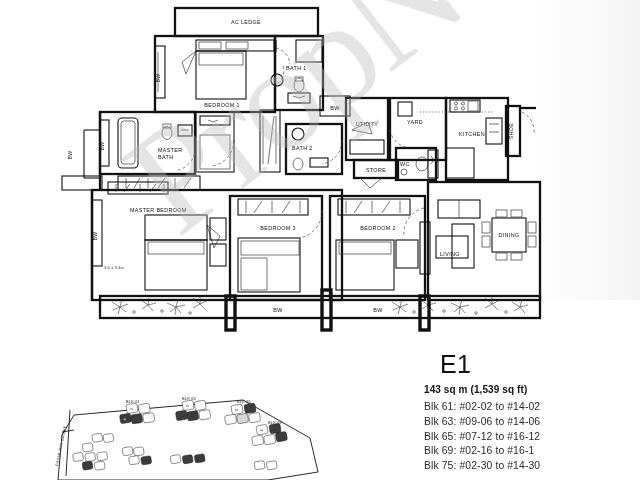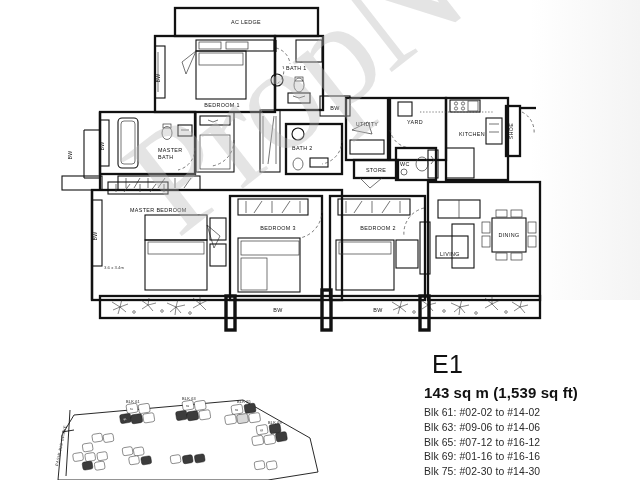--- a/index.html
+++ b/index.html
@@ -31,22 +31,22 @@
        font-size:5.4px;fill:#111;letter-spacing:.35px;}
   .lblc{text-anchor:middle;}
   .lblv{font-family:"Liberation Sans","DejaVu Sans",sans-serif;
         font-size:5.2px;fill:#111;letter-spacing:.4px;text-anchor:middle;}
   .tiny{font-size:4.3px;fill:#444;}
   .plant{stroke:#222;stroke-width:.55;fill:none;}
 
   
   #info{position:absolute;left:424px;top:352px;width:210px;z-index:6;}
   #info .code{font-size:25px;font-weight:400;letter-spacing:.4px;color:#111;
-    line-height:1;margin:0 0 7px 8px;font-family:"Liberation Sans",sans-serif;}
-  #info .area{font-size:15px;font-weight:bold;color:#111;margin:0 0 5px 0;
+    line-height:1;margin:0 0 7px 16px;font-family:"Liberation Sans",sans-serif;}
+  #info .area{font-size:10px;font-weight:bold;color:#111;margin:0 0 5px 0;
     letter-spacing:.1px;}
   #info ul{list-style:none;margin:0;padding:0;}
   #info li{font-size:10.4px;color:#2a2a2a;line-height:1.42;letter-spacing:.1px;}
 
   
   #site{position:absolute;left:18px;top:380px;width:330px;height:100px;z-index:3;}
   .sitelbl{font-family:"Liberation Sans",sans-serif;font-size:3.9px;fill:#222;
     text-anchor:middle;letter-spacing:.2px;}
   .roadlbl{font-family:"Liberation Sans",sans-serif;font-size:3.9px;fill:#222;
     letter-spacing:.5px;}
@@ -331,21 +331,21 @@
   </svg>
   </div>
 
   <div id="info">
     <div class="code">E1</div>
     <div class="area">143 sq m (1,539 sq ft)</div>
     <ul>
       <li>Blk 61: #02-02 to #14-02</li>
       <li>Blk 63: #09-06 to #14-06</li>
       <li>Blk 65: #07-12 to #16-12</li>
-      <li>Blk 69: #01-16 to #16-16</li>
+      <li>Blk 69: #02-16 to #16-1</li>
       <li>Blk 75: #02-30 to #14-30</li>
     </ul>
   </div>
 
   <div id="site">
   <svg width="330" height="100" viewBox="0 0 330 100">
 
     <path class="bnd" d="M56 35 L225 20 L292 58 L300 92 L250 100 L40 100 L44 55 Z"></path>
 
     <line class="bnd" x1="52" y1="30" x2="48" y2="96"></line>

